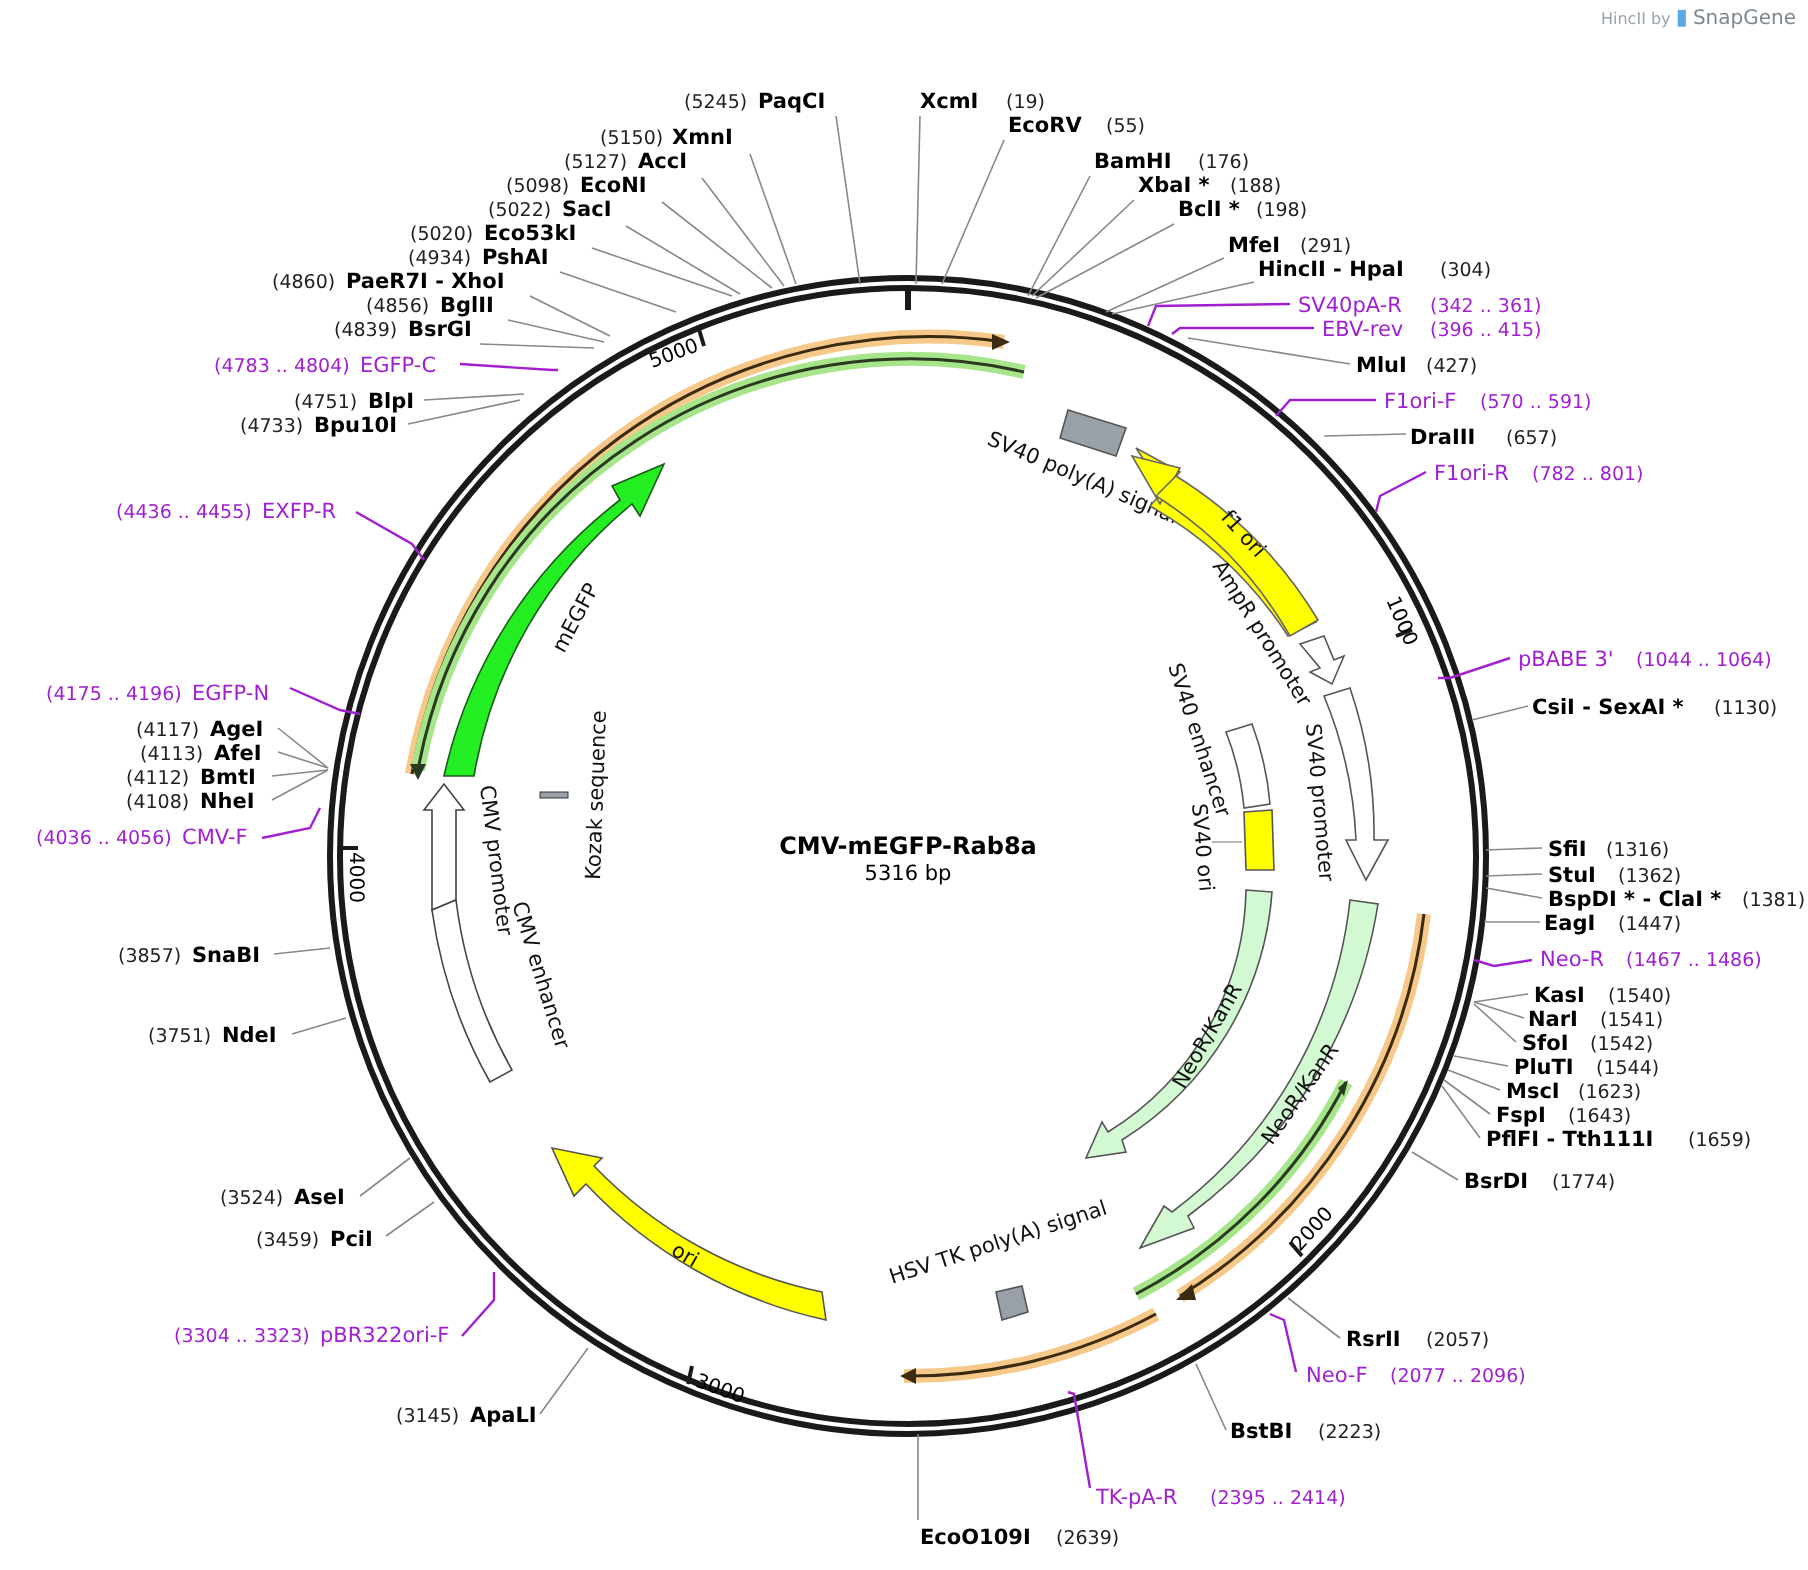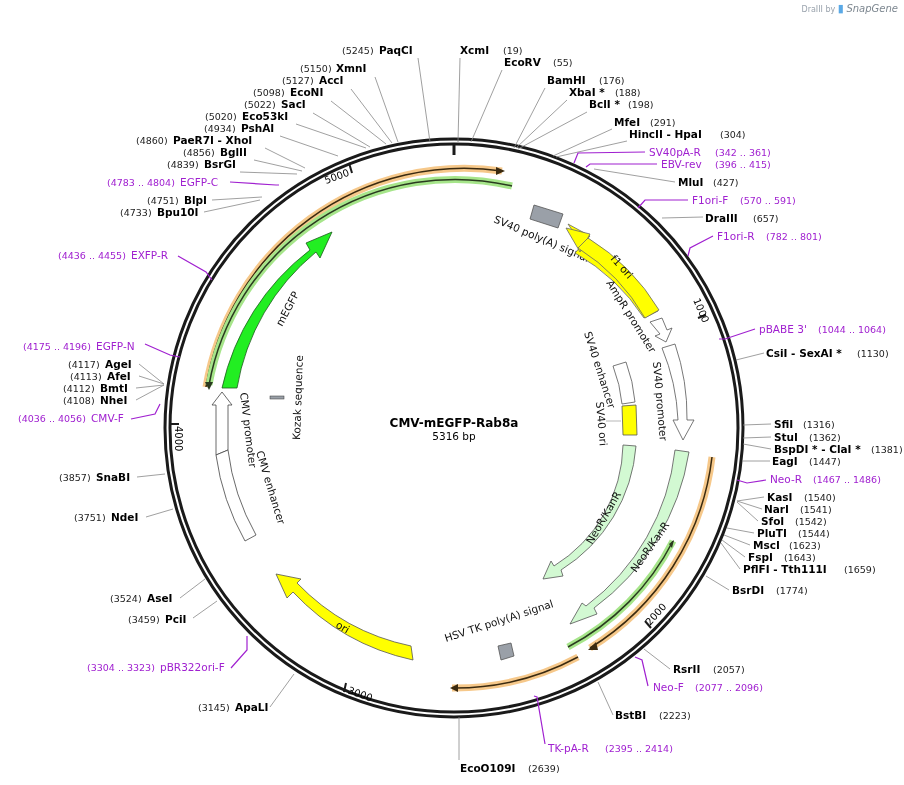--- a/index.html
+++ b/index.html
@@ -1,32 +1,32 @@
 <!DOCTYPE html>
 <html><head>
 <meta charset="utf-8">
 <style>
   html, body { margin:0; padding:0; background:#ffffff; }
   body { width:904px; height:785px; position:relative; overflow:hidden; font-family:"DejaVu Sans", sans-serif; }
   #map { position:absolute; left:0; top:0; }
   .credit { position:absolute; right:6px; top:2px; font-size:8px; color:#9aa3ad; font-family:"DejaVu Sans", sans-serif; }
   .credit .logo { color:#5aa9e6; font-size:11px; }
-  .credit .brand { color:#7d8790; font-size:10px;font-style:italic; }
+  .credit .brand { color:#7d8790; font-size:10px; }
   svg text { font-family:"DejaVu Sans", sans-serif; }
   .enz { font-size:10.5px; font-weight:bold; fill:#000; }
   .pos { font-size:9.5px; fill:#222; }
   .primer { font-size:10.5px; fill:#a020d0; }
   .primerpos { font-size:9.5px; fill:#a020d0; }
   .featlbl { font-size:10.5px; fill:#111; }
 </style>
 </head>
 <body>
 
 <div class="credit">
-  <span>DraIII by</span>
+  <span>HincII by</span>
   <span class="logo">▮</span>
   <span class="brand">SnapGene</span>
 </div>
 
 <svg id="map" width="904" height="785" viewBox="0 0 904 785">
 
   <g>
     <circle cx="454" cy="428" r="289" fill="none" stroke="#1a1a1a" stroke-width="3"></circle>
     <circle cx="454" cy="428" r="284" fill="none" stroke="#1a1a1a" stroke-width="3"></circle>
   </g>

